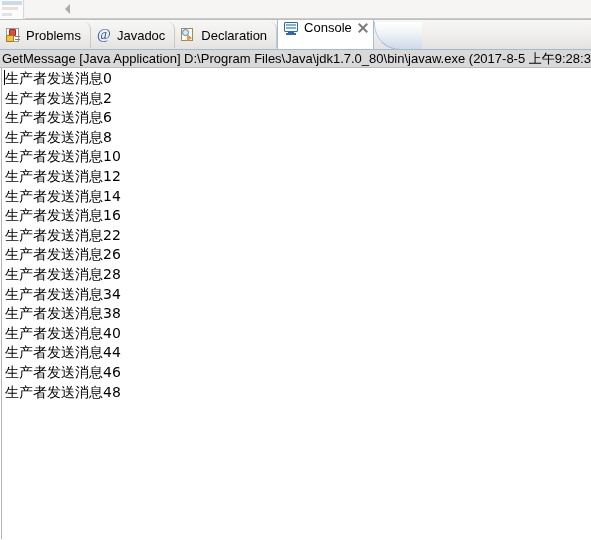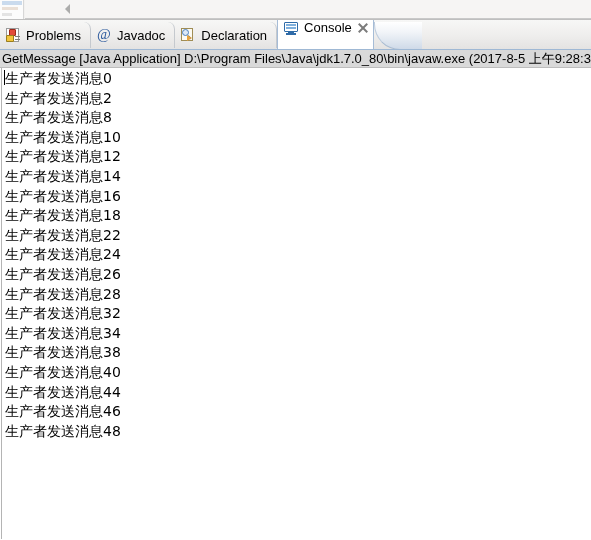--- a/index.html
+++ b/index.html
@@ -391,31 +391,29 @@
 
   <div class="console-panel">
     <div class="console-header">
       <div class="console-header-text">GetMessage [Java Application] D:\Program Files\Java\jdk1.7.0_80\bin\javaw.exe (2017-8-5 上午9:28:38</div>
     </div>
     <div class="console-output" id="console-output">
       <div class="console-left-rule"></div>
       <div class="console-caret"></div>
     <div class="console-line">生产者发送消息0</div>
         <div class="console-line">生产者发送消息2</div>
+        <div class="console-line">生产者发送消息6</div>
         <div class="console-line">生产者发送消息8</div>
         <div class="console-line">生产者发送消息10</div>
         <div class="console-line">生产者发送消息12</div>
         <div class="console-line">生产者发送消息14</div>
         <div class="console-line">生产者发送消息16</div>
-        <div class="console-line">生产者发送消息18</div>
         <div class="console-line">生产者发送消息22</div>
-        <div class="console-line">生产者发送消息24</div>
         <div class="console-line">生产者发送消息26</div>
         <div class="console-line">生产者发送消息28</div>
-        <div class="console-line">生产者发送消息32</div>
         <div class="console-line">生产者发送消息34</div>
         <div class="console-line">生产者发送消息38</div>
         <div class="console-line">生产者发送消息40</div>
         <div class="console-line">生产者发送消息44</div>
         <div class="console-line">生产者发送消息46</div>
         <div class="console-line">生产者发送消息48</div>
       </div>
   </div>
 
 </div>

